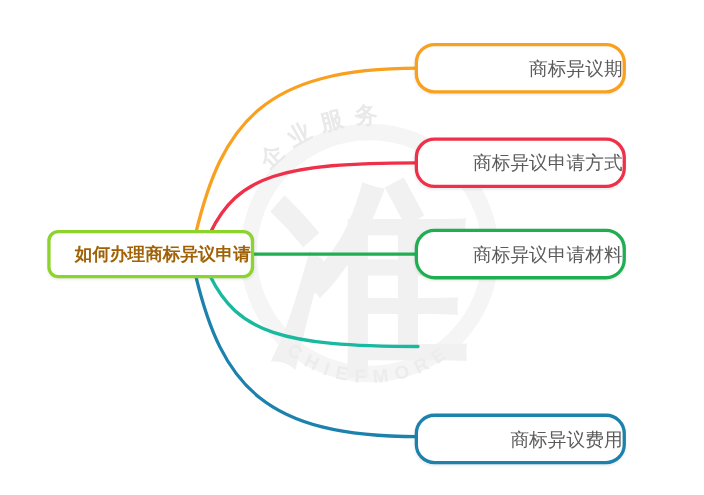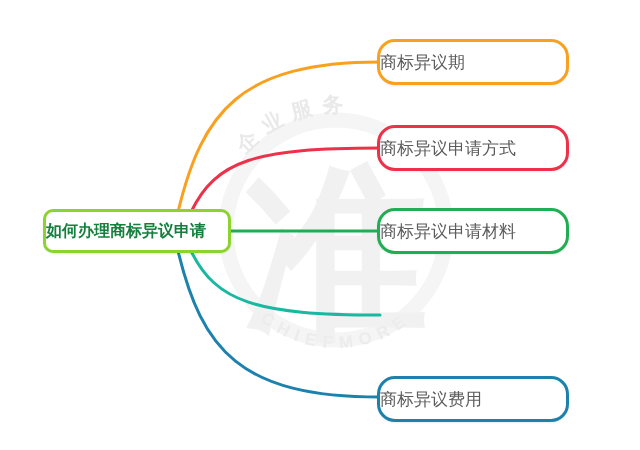--- a/index.html
+++ b/index.html
@@ -21,21 +21,21 @@
     top: 0;
     width: 640px;
     height: 450px;
   }
   .node {
     position: absolute;
     box-sizing: border-box;
     background: #ffffff;
     display: flex;
     align-items: center;
-    justify-content: flex-start;
+    justify-content: flex-end;
     text-align: center;
     box-shadow: 0 1px 2px rgba(0,0,0,0.07);
     cursor: pointer;
   }
   .root-node {
     left: 43px;
     top: 209px;
     width: 188px;
     height: 44px;
     border: 3px solid #8cd42d;
@@ -102,21 +102,21 @@
 
     <g fill="none" stroke-width="3" stroke-linecap="round">
       <path d="M 178 212 C 202 112 240 62 380 62" stroke="#f9a11e"></path>
       <path d="M 191 212 C 216 160 256 148 380 148" stroke="#ef3049"></path>
       <path d="M 228 231 L 380 231" stroke="#1fae52"></path>
       <path d="M 191 251 C 216 302 256 315 380 315" stroke="#18b9a0"></path>
       <path d="M 178 251 C 202 350 240 397 380 397" stroke="#1c81ad"></path>
     </g>
   </svg>
 
-  <div class="node root-node" style="border-color: rgb(140, 212, 45); color: #15803d;">
+  <div class="node root-node" style="border-color: rgb(140, 212, 45); color: #a16207;">
     <span>如何办理商标异议申请</span>
   </div>
 
   <div class="node branch-node b0" style="border-color: rgb(249, 161, 30);">
     <span>商标异议期</span>
   </div>
 
   <div class="node branch-node b2" style="border-color: rgb(31, 174, 82);">
     <span>商标异议申请材料</span>
   </div>

